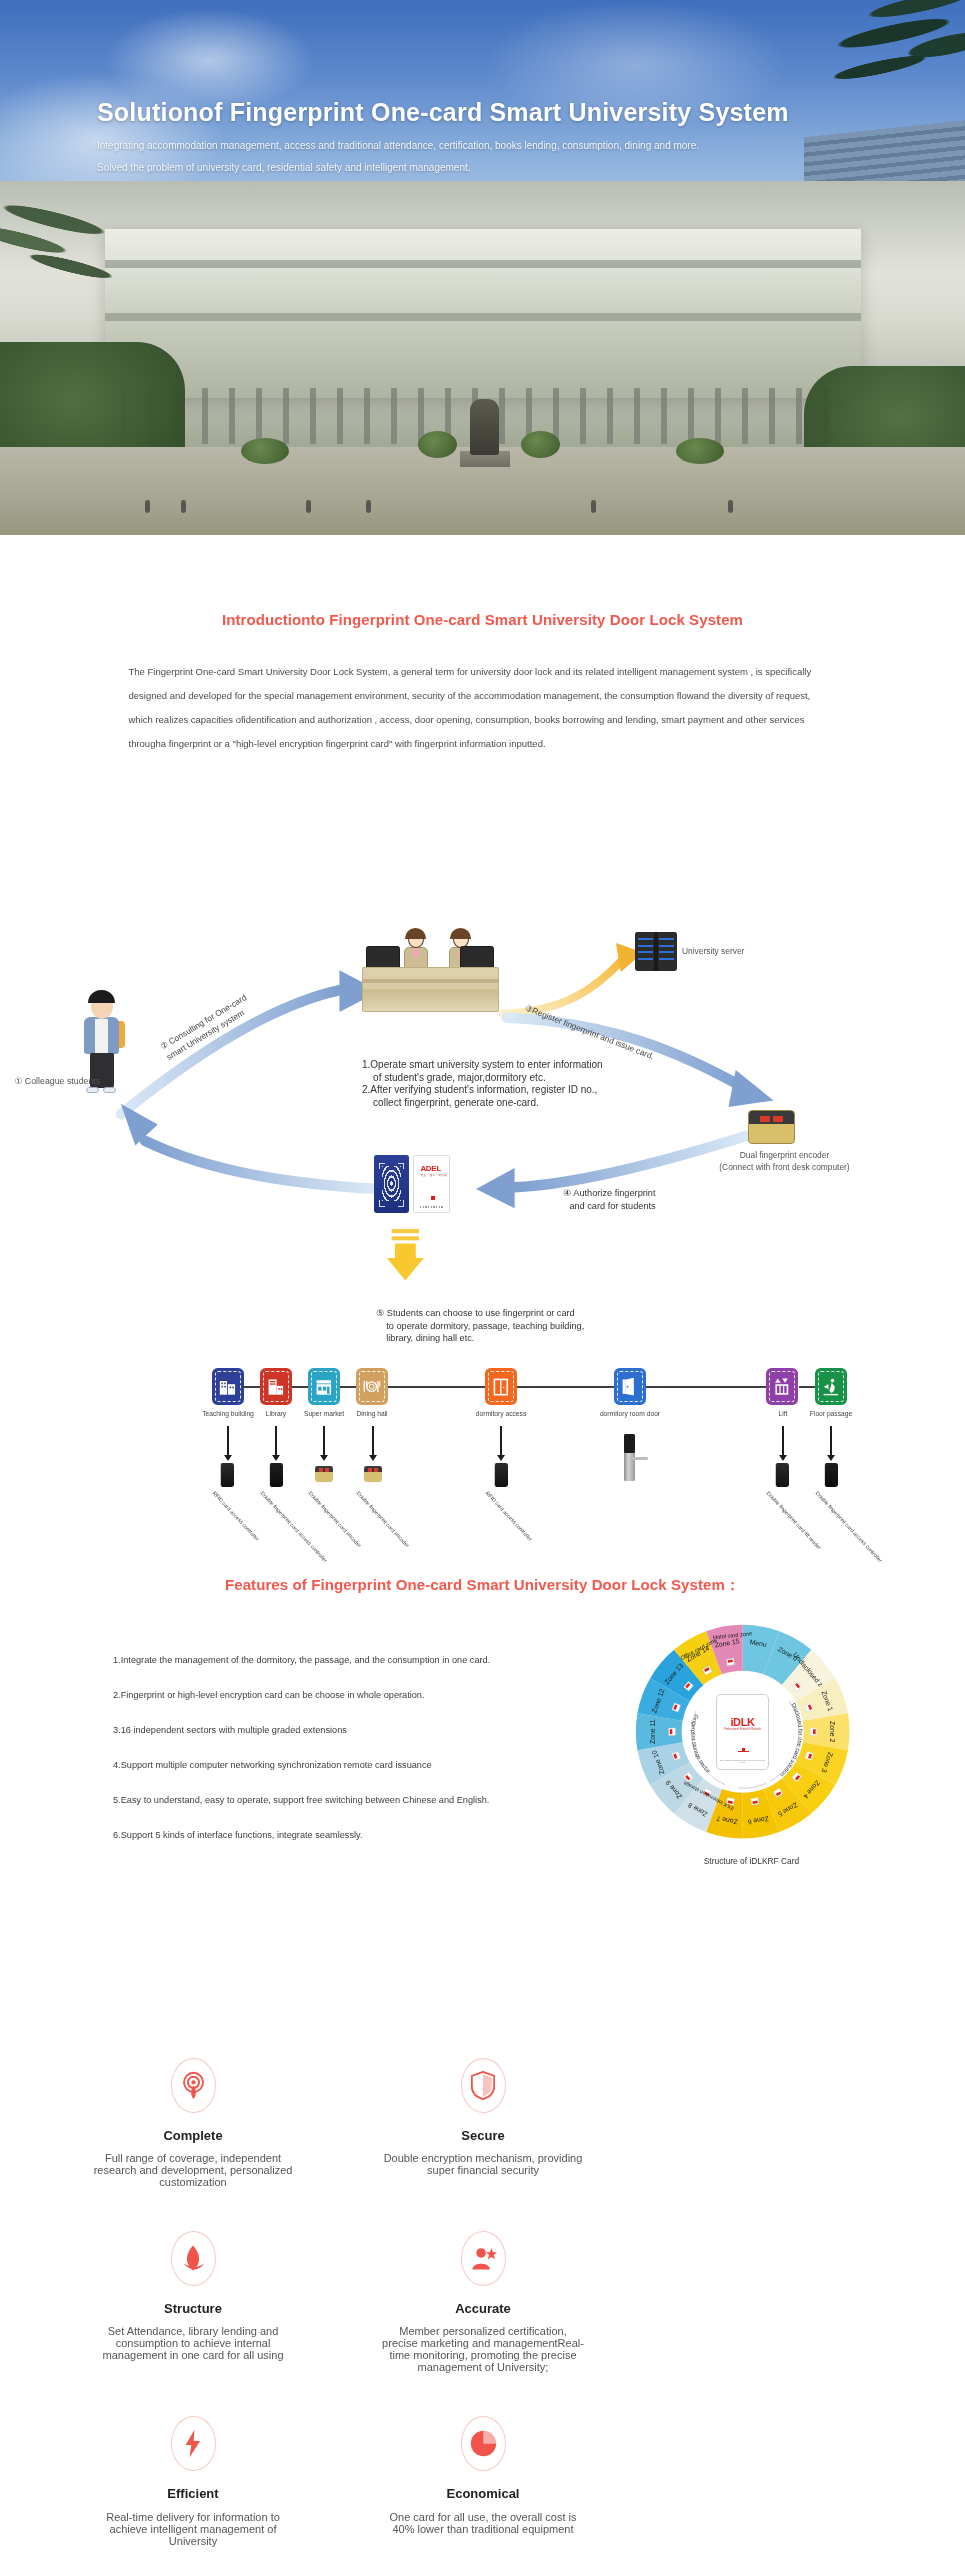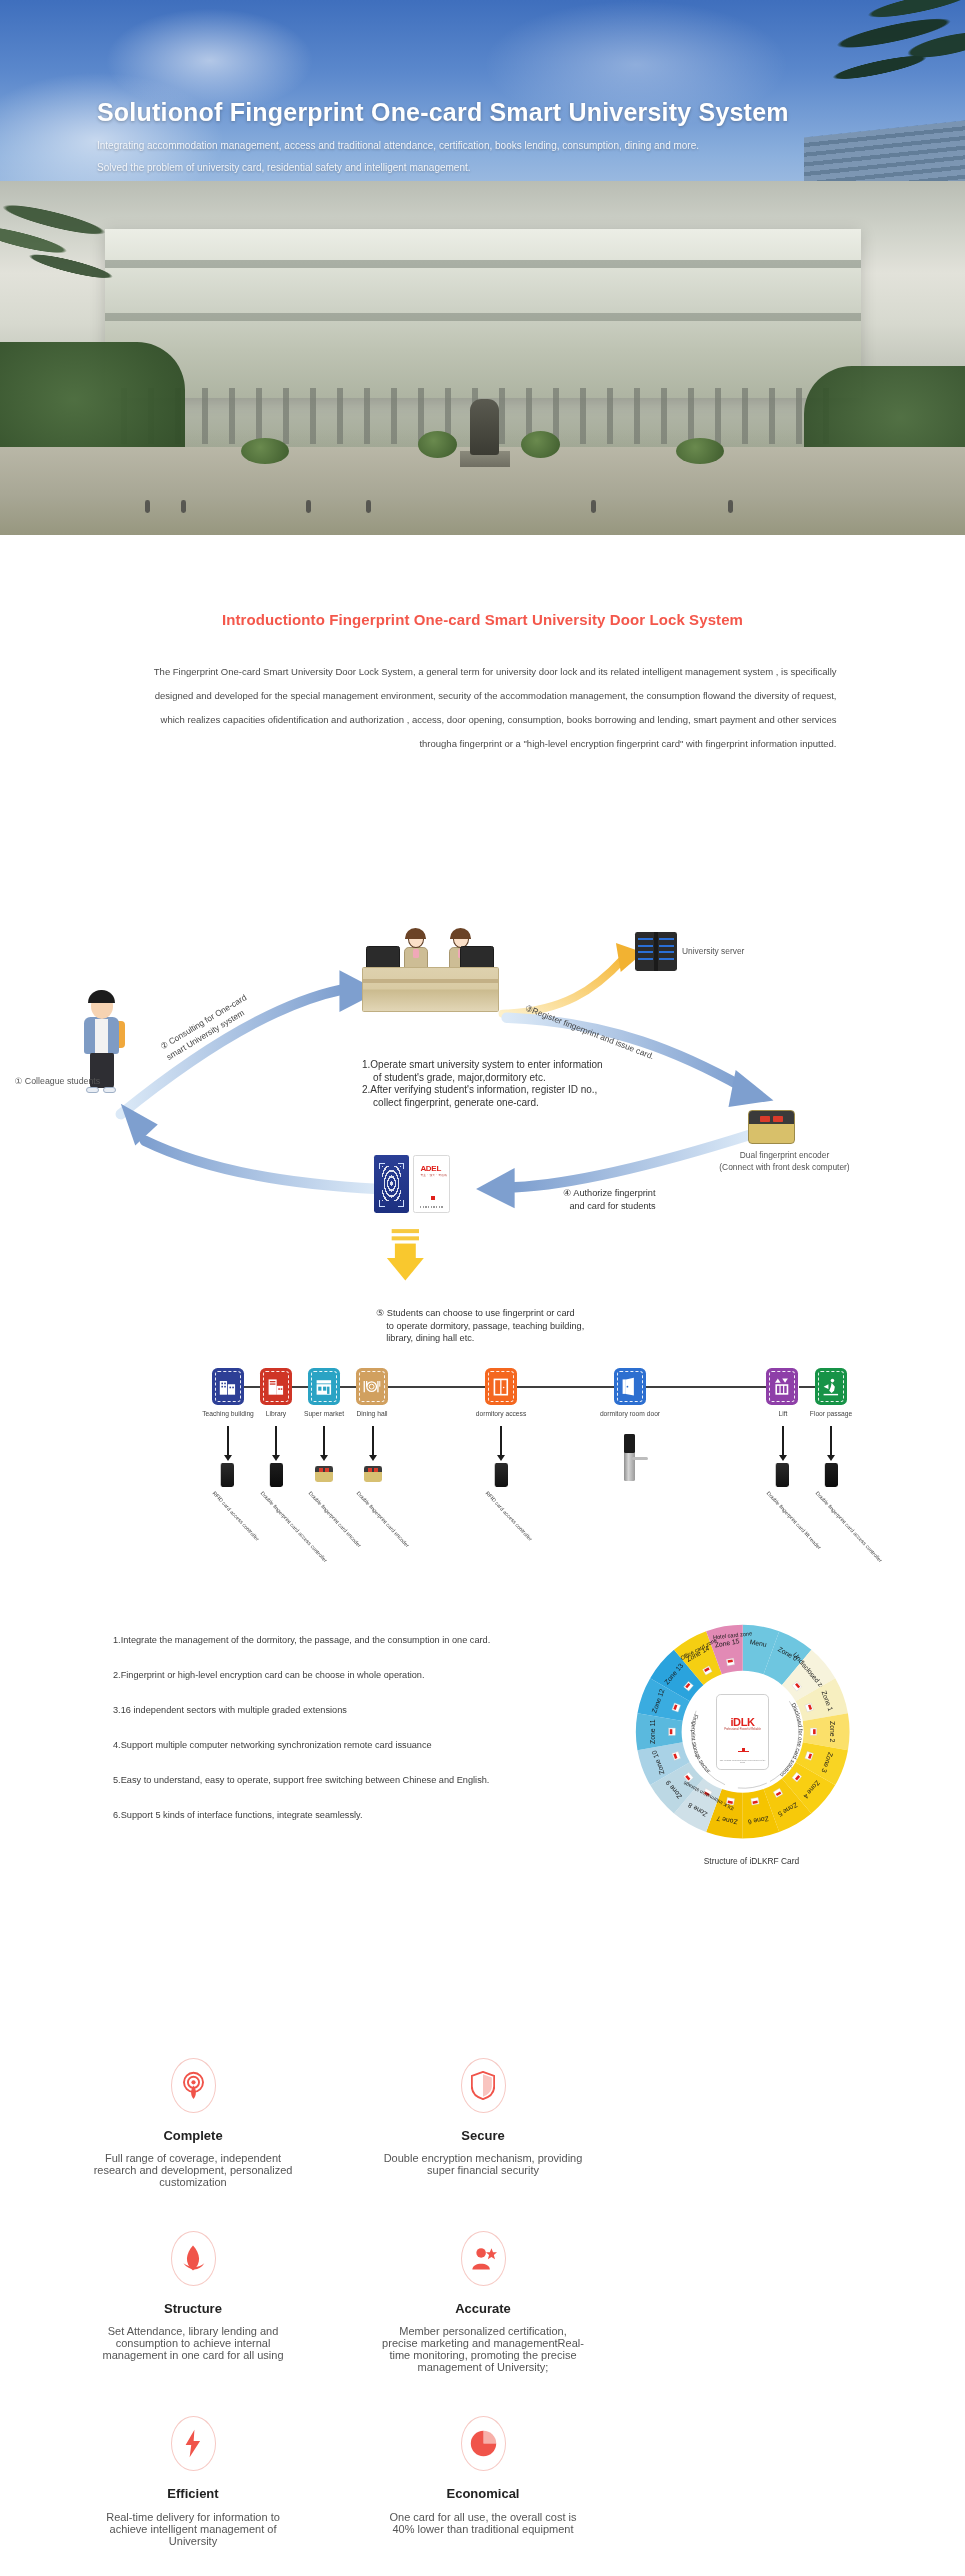--- a/index.html
+++ b/index.html
@@ -127,21 +127,21 @@
   }
 
   
   .section-title {
     text-align: center; color: #f4574b; font-weight: bold; font-size: 15px;
     letter-spacing: 0.1px;
   }
   .intro-wrap { position: absolute; left: 0; top: 611px; width: 965px; }
   .intro-body {
     margin: 32px auto 0; width: 708px; font-size: 9.5px; line-height: 24px; color: #4a4a4a;
-    text-align: right;
+    text-align: left;
   }
 
   
   .flow { position: absolute; left: 0; top: 869px; width: 965px; height: 635px; }
   .flow-svg { position: absolute; left: 0; top: 0; }
 
   .desk {
     position: absolute; left: 362px; top: 98px; width: 137px; height: 45px;
     background: linear-gradient(180deg,#ded1ae 0%, #d9cba4 48%, #cbbb8f 52%, #e2d6b6 100%);
     border: 0.8px solid #bfae82; border-radius: 1.6px;
@@ -235,21 +235,21 @@
   .dev-cube { width:17.7px; height:16px; background:linear-gradient(180deg,#3a3a3a 0 38%, #d7c072 38% 100%); border-radius:2.4px; }
   .dev-cube:before{content:"";position:absolute;left:4px;top:2.4px;width:4px;height:3.2px;background:#d93b2b;}
   .dev-cube:after{content:"";position:absolute;left:9.7px;top:2.4px;width:4px;height:3.2px;background:#d93b2b;}
   .dev-lock { width:10.5px; height:47px; background:linear-gradient(90deg,#8e8e8e,#d5d5d5 40%,#9a9a9a); border-radius:1.6px;}
   .dev-lock .pad{position:absolute;left:0;top:0;width:10.5px;height:19.3px;background:#1b1b1b;border-radius:1.6px;}
   .dev-lock .handle{position:absolute;left:8px;top:22.5px;width:16px;height:3.2px;background:#bdbdbd;border-radius:1.6px;}
   .dev-label { position:absolute; font-size:5.3px; color:#3a3a3a; white-space:nowrap; transform-origin: left top; transform: rotate(47deg); line-height:6.4px;}
 
   
   .features { position:absolute; left:0; top:1576px; width:965px; height:370px;}
-  .feat-list { position:absolute; left:113px; top:59px; width:499px; font-size:9.2px; color:#3c3c3c;}
+  .feat-list { position:absolute; left:113px; top:79px; width:499px; font-size:9.2px; color:#3c3c3c;}
   .feat-list li { list-style:none; margin-bottom:25px; }
   .donut-wrap { position:absolute; left:623px; top:39px; width:257px; height:265px;}
   .mini-card { position:absolute; z-index:3; width:53px; height:76px; background:#fff; border:0.8px solid #cfcfcf; border-radius:4.8px;
      left:93px; top:79px; }
   .mini-card .ml{position:absolute;left:0;right:0;top:21px;text-align:center;font-size:11px;font-weight:bold;color:#e0201b;letter-spacing:-0.4px;}
   .mini-card .ms{position:absolute;left:0;right:0;top:33px;text-align:center;font-size:2.7px;color:#b63a32;}
   .mini-card .mk{position:absolute;left:21px;bottom:13.7px;width:11.3px;height:9.7px;background:
       radial-gradient(circle at 50% 45%, #e0201b 0 1.9px, transparent 1.9px),
       linear-gradient(180deg, transparent 0 58%, #e0201b 58% 66%, transparent 66%);}
   .mini-card .mf{position:absolute;left:0;right:0;bottom:5.6px;text-align:center;font-size:2.1px;color:#888;}
@@ -574,20 +574,21 @@
 lift reader</div>
 
     <div class="arrow-dn" style="left:830px;top:58px;height:29px"></div>
     <div class="dev dev-reader silver" style="left:824px;top:95px"></div>
     <div class="dev-label" style="left:819px;top:122px">Double fingerprint card
 access controller</div>
   </div>
 </div>
 
 <div class="features">
+  <div class="section-title">Features of Fingerprint One-card Smart University Door Lock System：</div>
 
   <ul class="feat-list">
     <li>1.Integrate the management of the dormitory, the passage, and the consumption in one card.</li>
     <li>2.Fingerprint or high-level encryption card can be choose in whole operation.</li>
     <li>3.16 independent sectors with multiple graded extensions</li>
     <li>4.Support multiple computer networking synchronization remote card issuance</li>
     <li>5.Easy to understand, easy to operate, support free switching between Chinese and English.</li>
     <li>6.Support 5 kinds of interface functions, integrate seamlessly.</li>
   </ul>
 

